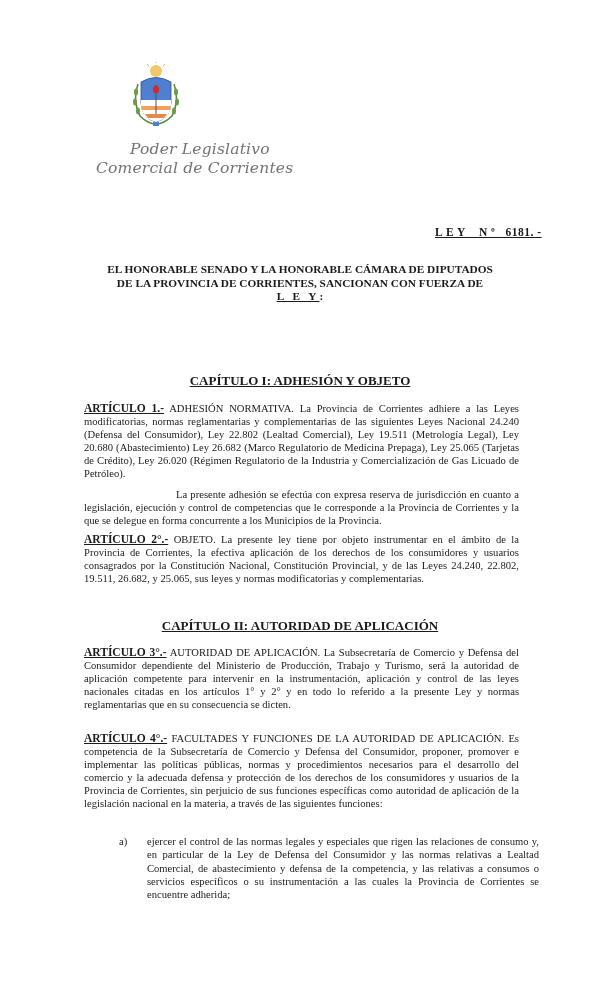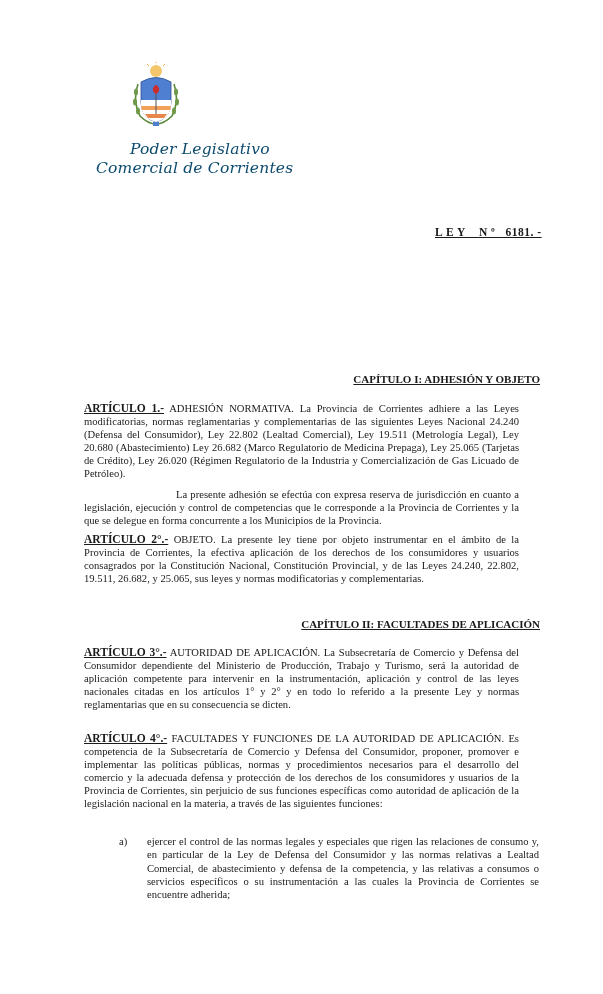--- a/index.html
+++ b/index.html
@@ -3,31 +3,31 @@
 <meta charset="utf-8">
 <style>
   html, body { margin: 0; padding: 0; background: #ffffff; }
   body {
     width: 603px; height: 994px; position: relative; overflow: hidden;
     font-family: "Liberation Serif", "DejaVu Serif", serif;
     color: #1a1a1a;
   }
   .page { position: absolute; left: 0; top: 0; width: 603px; height: 994px; }
   .crest { position: absolute; left: 128px; top: 62px; width: 56px; height: 68px; }
-  .brand { position: absolute; font-family: "DejaVu Serif", serif; font-style: italic; color: #0c4a6e; font-size: 15.5px; letter-spacing: 0.2px; }
+  .brand { position: absolute; font-family: "DejaVu Serif", serif; font-style: italic; color: #737373; font-size: 15.5px; letter-spacing: 0.2px; }
   .brand1 { left: 130px; top: 140px; }
   .brand2 { left: 96px; top: 159px; }
   .ley-num {
     position: absolute; left: 412px; top: 226px;
     font-weight: bold; font-size: 11.5px; text-decoration: underline; letter-spacing: 0.5px; white-space: pre; margin-left: 23px;
   }
   .intro { position: absolute; left: 60px; width: 480px; top: 263px; text-align: center; font-weight: bold; font-size: 11.3px; line-height: 13.5px; }
   .intro .u { text-decoration: underline; letter-spacing: 3px; }
   .title { position: absolute; left: 60px; width: 480px; top: 316px; text-align: center; font-weight: bold; font-size: 11px; line-height: 13.5px; letter-spacing: -0.6px; }
-  .chapter { position: absolute; left: 60px; width: 480px; text-align: right; font-weight: bold; font-size: 11px; text-decoration: underline; }
+  .chapter { position: absolute; left: 60px; width: 480px; text-align: center; font-weight: bold; font-size: 13px; text-decoration: underline; }
   .ch1 { top: 373px; }
   .ch2 { top: 618px; }
   .art { position: absolute; left: 84px; width: 435px; font-size: 10.6px; line-height: 13px; text-align: justify; }
   .art .lbl { font-weight: bold; text-decoration: underline; font-size: 11.5px; }
   .a1 { top: 402px; }
   .a1b { top: 488px; text-indent: 92px; }
   .a2 { top: 533px; }
   .a3 { top: 646px; }
   .a4 { top: 732px; }
   .item { position: absolute; top: 835px; left: 119px; width: 420px; font-size: 10.6px; line-height: 13.3px; }
@@ -65,30 +65,35 @@
     <line x1="28" y1="32" x2="28" y2="52" stroke="#555" stroke-width="1"></line>
     <path d="M25 26 Q28 20 31 26 Q32 30 28 32 Q24 30 25 26 Z" fill="#cc2c2c"></path>
     <rect x="25" y="60" width="6" height="4" fill="#4f7fd0"></rect>
   </svg>
 
   <div class="brand brand1">Poder Legislativo</div>
   <div class="brand brand2">Comercial de Corrientes</div>
 
   <div class="ley-num">L E Y    N º   6181. -</div>
 
+  <div class="intro">
+    <div>EL HONORABLE SENADO Y LA HONORABLE CÁMARA DE DIPUTADOS</div>
+    <div>DE LA PROVINCIA DE CORRIENTES, SANCIONAN CON FUERZA DE</div>
+    <div><span class="u">L E Y</span><span>:</span></div>
+  </div>
 
 
   <div class="chapter ch1">CAPÍTULO I: ADHESIÓN Y OBJETO</div>
 
   <div class="art a1"><span class="lbl">ARTÍCULO 1.-</span><span> ADHESIÓN NORMATIVA. La Provincia de Corrientes adhiere a las Leyes modificatorias, normas reglamentarias y complementarias de las siguientes Leyes Nacional 24.240 (Defensa del Consumidor), Ley 22.802 (Lealtad Comercial), Ley 19.511 (Metrología Legal), Ley 20.680 (Abastecimiento)  Ley 26.682 (Marco Regulatorio de Medicina Prepaga), Ley 25.065 (Tarjetas de Crédito), Ley 26.020 (Régimen Regulatorio de la Industria y Comercialización de Gas Licuado de Petróleo).</span></div>
   <div class="art a1b">La presente adhesión se efectúa con expresa reserva de jurisdicción en cuanto a legislación, ejecución y control de competencias que le corresponde a la Provincia de Corrientes y la que se delegue en forma concurrente a los Municipios de la Provincia.</div>
 
   <div class="art a2"><span class="lbl">ARTÍCULO 2°.-</span><span> OBJETO. La presente ley tiene por objeto instrumentar en el ámbito de la Provincia de Corrientes, la efectiva aplicación de los derechos de los consumidores y usuarios consagrados por la Constitución Nacional, Constitución Provincial, y de las Leyes 24.240, 22.802, 19.511, 26.682, y 25.065, sus leyes y normas modificatorias y complementarias.</span></div>
 
-  <div class="chapter ch2">CAPÍTULO II: FACULTADES DE APLICACIÓN</div>
+  <div class="chapter ch2">CAPÍTULO II: AUTORIDAD DE APLICACIÓN</div>
 
   <div class="art a3"><span class="lbl">ARTÍCULO 3°.-</span><span> AUTORIDAD DE APLICACIÓN. La Subsecretaría de Comercio y Defensa del Consumidor dependiente del Ministerio de Producción, Trabajo y Turismo, será la autoridad de aplicación competente para intervenir en la instrumentación, aplicación y control de las leyes nacionales citadas en los artículos 1° y 2° y en todo lo referido a la presente Ley y normas reglamentarias que en su consecuencia se dicten.</span></div>
 
   <div class="art a4"><span class="lbl">ARTÍCULO 4°.-</span><span> FACULTADES Y FUNCIONES DE LA AUTORIDAD DE APLICACIÓN. Es competencia de la Subsecretaría de Comercio y Defensa del Consumidor, proponer, promover e implementar las políticas públicas, normas y procedimientos necesarios para el desarrollo del comercio y la adecuada defensa y protección de los derechos de los consumidores y usuarios de la Provincia de Corrientes, sin perjuicio de sus funciones específicas como autoridad de aplicación de la legislación nacional en la materia, a través de las siguientes funciones:</span></div>
 
   <div class="item">
     <span class="mark">a)</span>
     <span class="txt">ejercer el control de las normas legales y especiales que rigen las relaciones de consumo y, en particular de la Ley de Defensa del Consumidor y las normas relativas a Lealtad Comercial, de abastecimiento y defensa de la competencia, y las relativas a consumos o servicios específicos o su instrumentación a las cuales la Provincia de Corrientes se encuentre adherida;</span>
   </div>
 </div>

